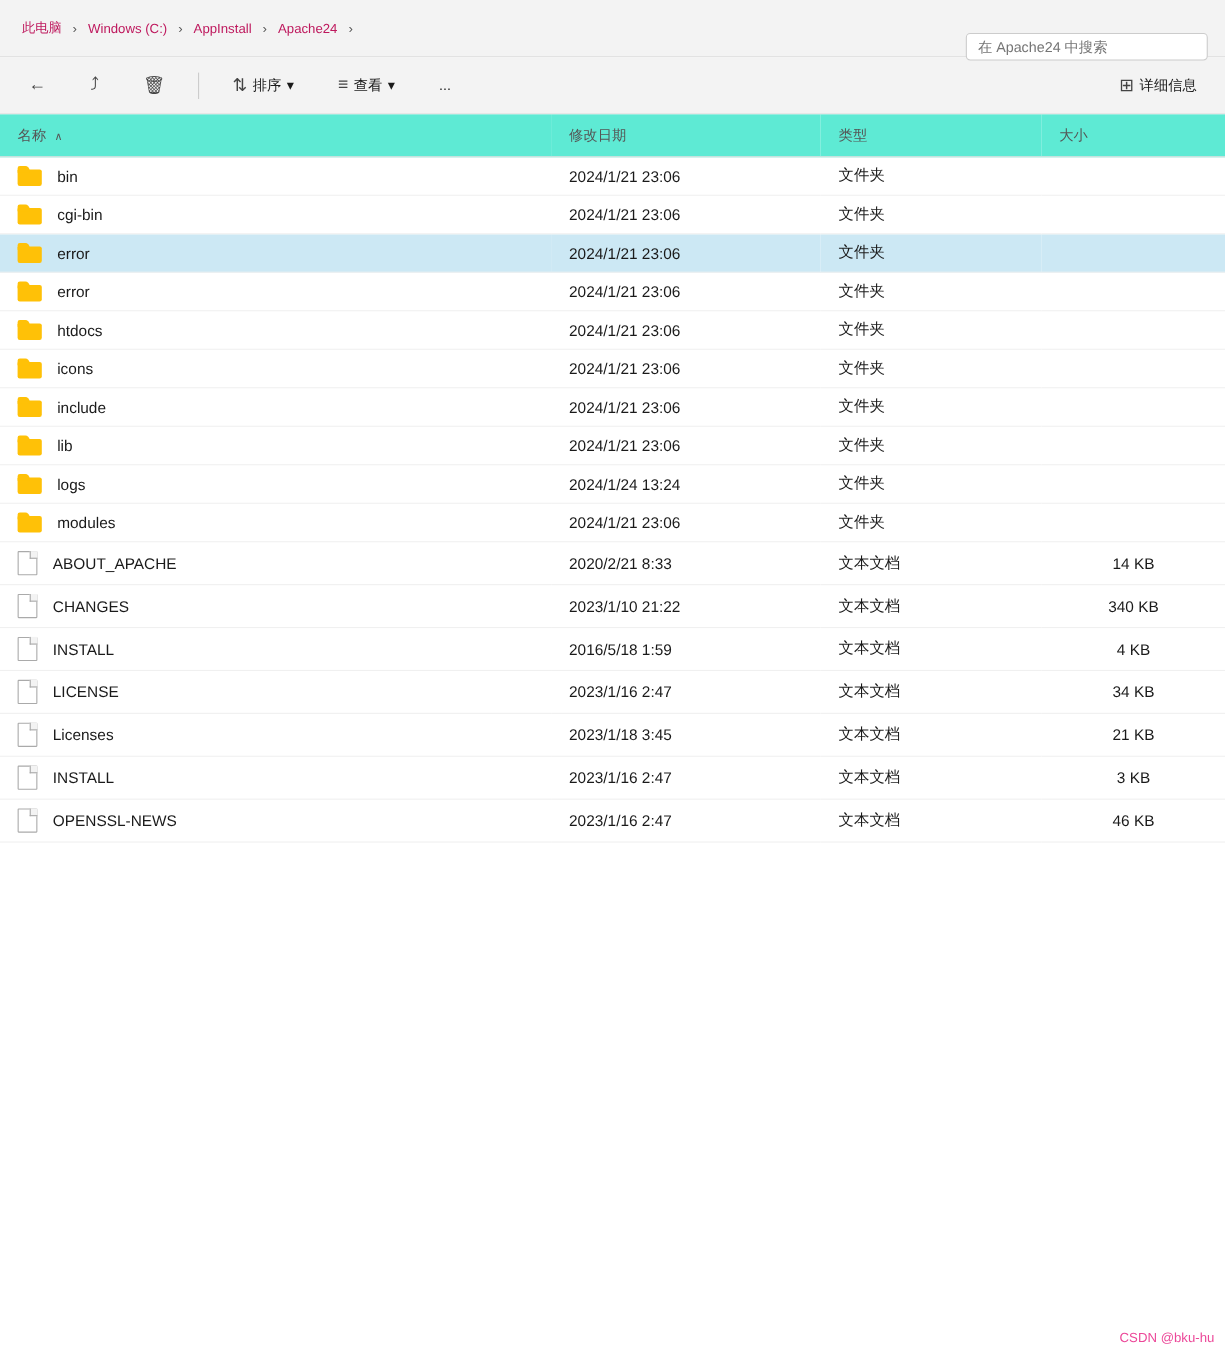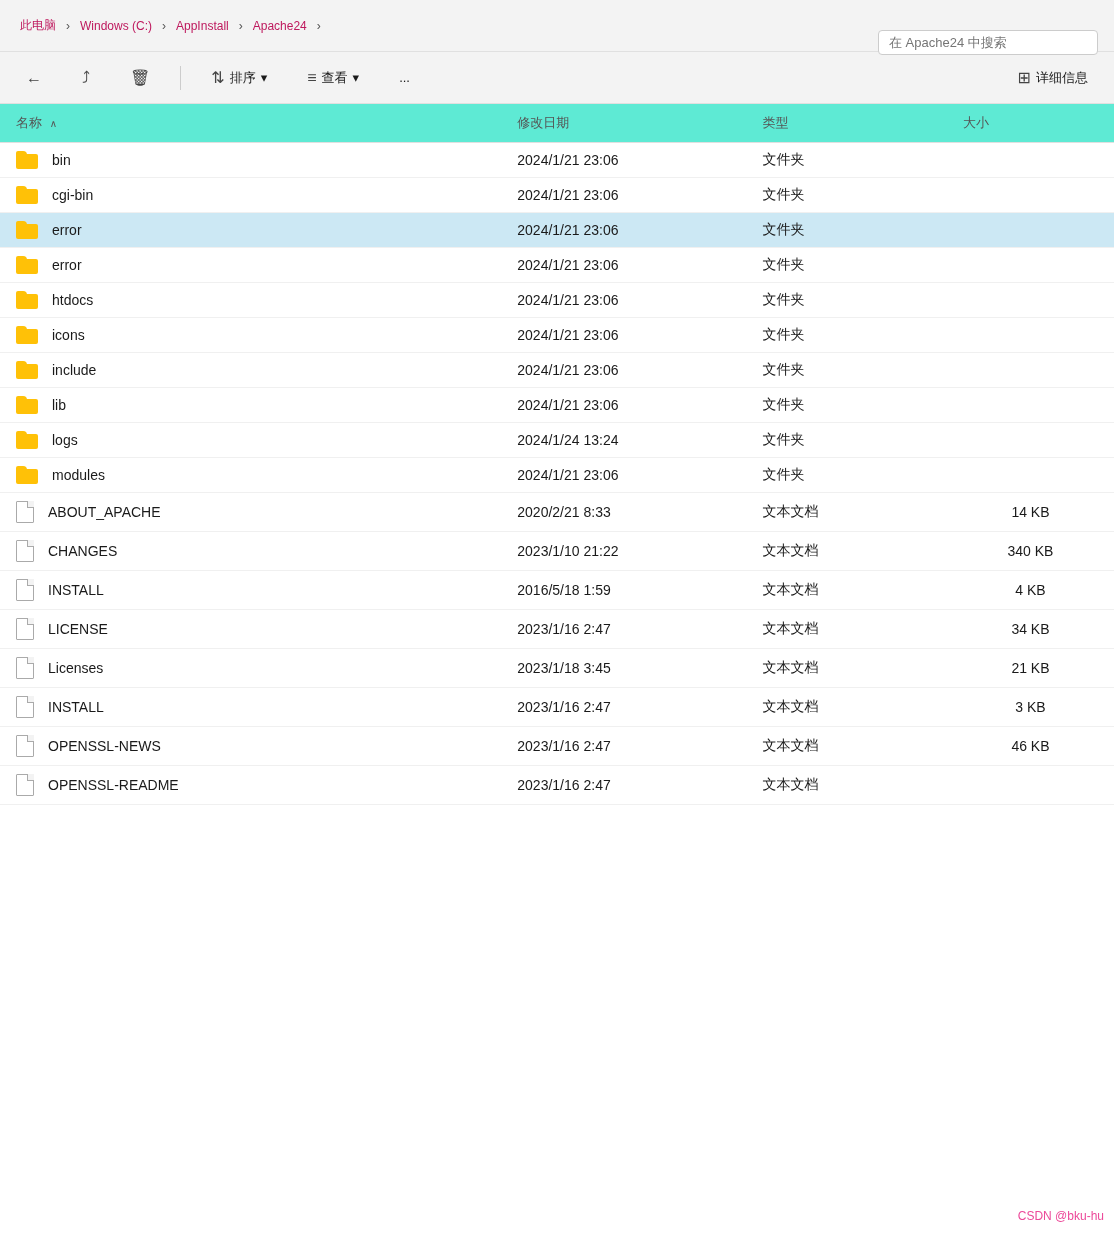--- a/index.html
+++ b/index.html
@@ -466,27 +466,16 @@
         <td class="col-name">
           <div class="file-name-cell">
             <span class="file-icon"></span>
             <span>OPENSSL-NEWS</span>
           </div>
         </td>
         <td class="col-date">2023/1/16 2:47</td>
         <td class="col-type">文本文档</td>
         <td class="col-size">46 KB</td>
       </tr>
-      <tr>
-        <td class="col-name">
-          <div class="file-name-cell">
-            <span class="file-icon"></span>
-            <span>OPENSSL-README</span>
-          </div>
-        </td>
-        <td class="col-date">2023/1/16 2:47</td>
-        <td class="col-type">文本文档</td>
-        <td class="col-size"></td>
-      </tr>
     </tbody>
 </table>
 
 <div class="watermark">CSDN @bku-hu</div>
 
 </body></html>

